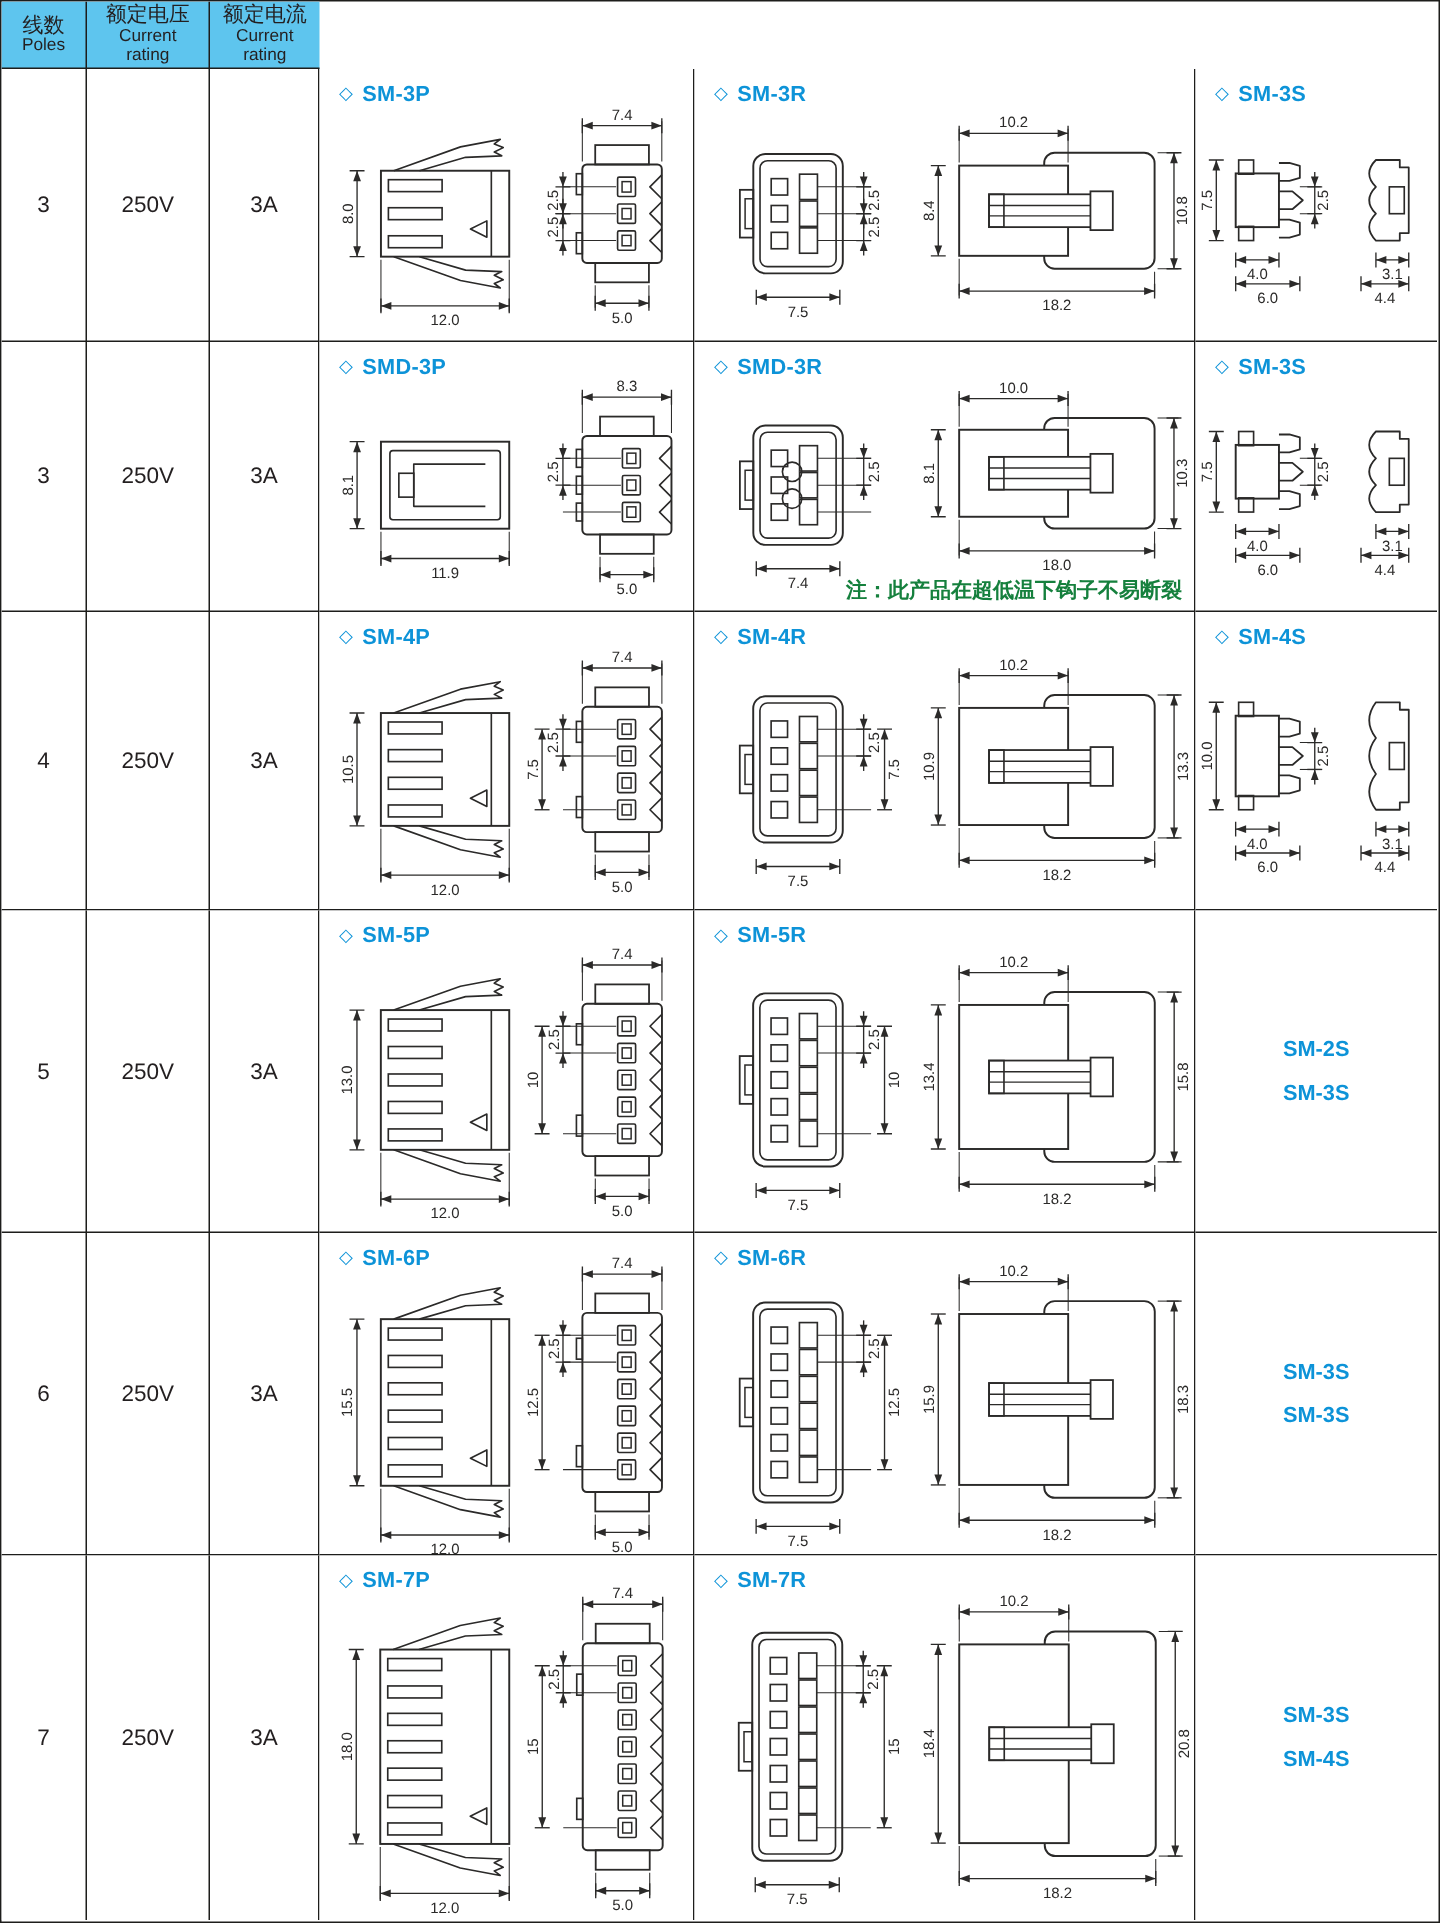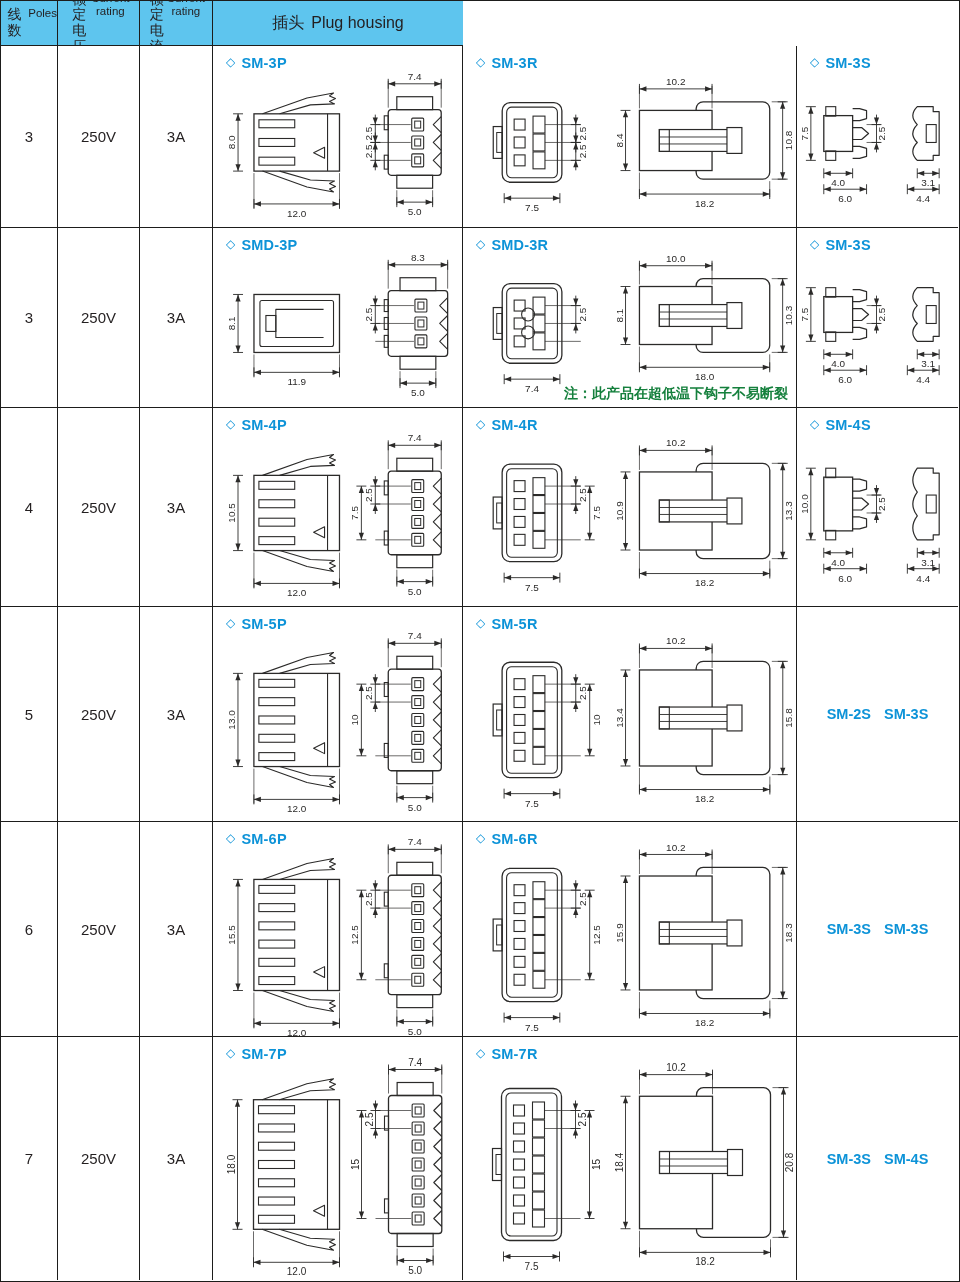--- a/index.html
+++ b/index.html
@@ -7,29 +7,29 @@
     width:960px;height:1282px;box-sizing:border-box;
     border:1.5px solid #1d1d1b;background:#fff;
     font-family:"Liberation Sans",sans-serif;color:#231f20;
     display:flex;flex-direction:column;overflow:hidden;
   }
   .trow{display:grid;grid-template-columns:57px 82px 73px 250px 334px 161px;flex:0 0 auto;}
   .cell{box-sizing:border-box;border-right:1.5px solid #1d1d1b;border-bottom:1.5px solid #1d1d1b;position:relative;background:#fff;overflow:hidden;}
   .cell:last-child{border-right:none;}
   .lastrow .cell{border-bottom:none;}
   .hcell{background:#5ec5ee;display:flex;align-items:center;justify-content:center;text-align:center;}
-  .hstack{display:flex;flex-direction:row;line-height:1.12;}
+  .hstack{display:flex;flex-direction:column;line-height:1.12;}
   .hzh{font-size:14px;}
   .hen{font-size:11.5px;}
   .hbig{font-size:16px;display:flex;gap:7px;align-items:center;justify-content:center;}
   .vcell{display:flex;align-items:center;justify-content:center;font-size:15px;}
   .partlab{position:absolute;top:9px;left:13px;font-size:14.5px;font-weight:600;letter-spacing:.2px;display:flex;align-items:center;gap:6px;z-index:3;}
   .dia{font-size:12px;font-weight:400;position:relative;top:-1px;}
   .drawsvg{position:absolute;left:0;top:0;width:100%;height:100%;}
-  .retonly{display:flex;flex-direction:row;align-items:center;justify-content:center;gap:13px;font-size:14.5px;font-weight:600;height:100%;}
+  .retonly{display:flex;flex-direction:column;align-items:center;justify-content:center;gap:13px;font-size:14.5px;font-weight:600;height:100%;}
   .notelab{position:absolute;bottom:4px;right:8px;font-size:14px;font-weight:700;z-index:3;}
   svg text{font-family:"Liberation Sans",sans-serif;}
 </style>
 </head>
 <body>
 
 <div id="sheet">
   <div class="trow" id="header-row" style="height:45px;">
     <div class="cell hcell">
       <div class="hstack">
@@ -40,26 +40,20 @@
     <div class="cell hcell">
       <div class="hstack" style="max-width:62px;">
         <span class="hzh">额定电压</span>
         <span class="hen">Current rating</span>
       </div>
     </div>
     <div class="cell hcell">
       <div class="hstack" style="max-width:58px;">
         <span class="hzh">额定电流</span>
         <span class="hen">Current rating</span>
-      </div>
-    </div>
-    <div class="cell hcell">
-      <div class="hbig">
-        <span>插头</span>
-        <span>Plug housing</span>
       </div>
     </div>
   </div>
   <div id="rows">
       <div class="trow" style="height: 182px;">
         <div class="cell vcell">
           <span>3</span>
         </div>
         <div class="cell vcell">
           <span>250V</span>

